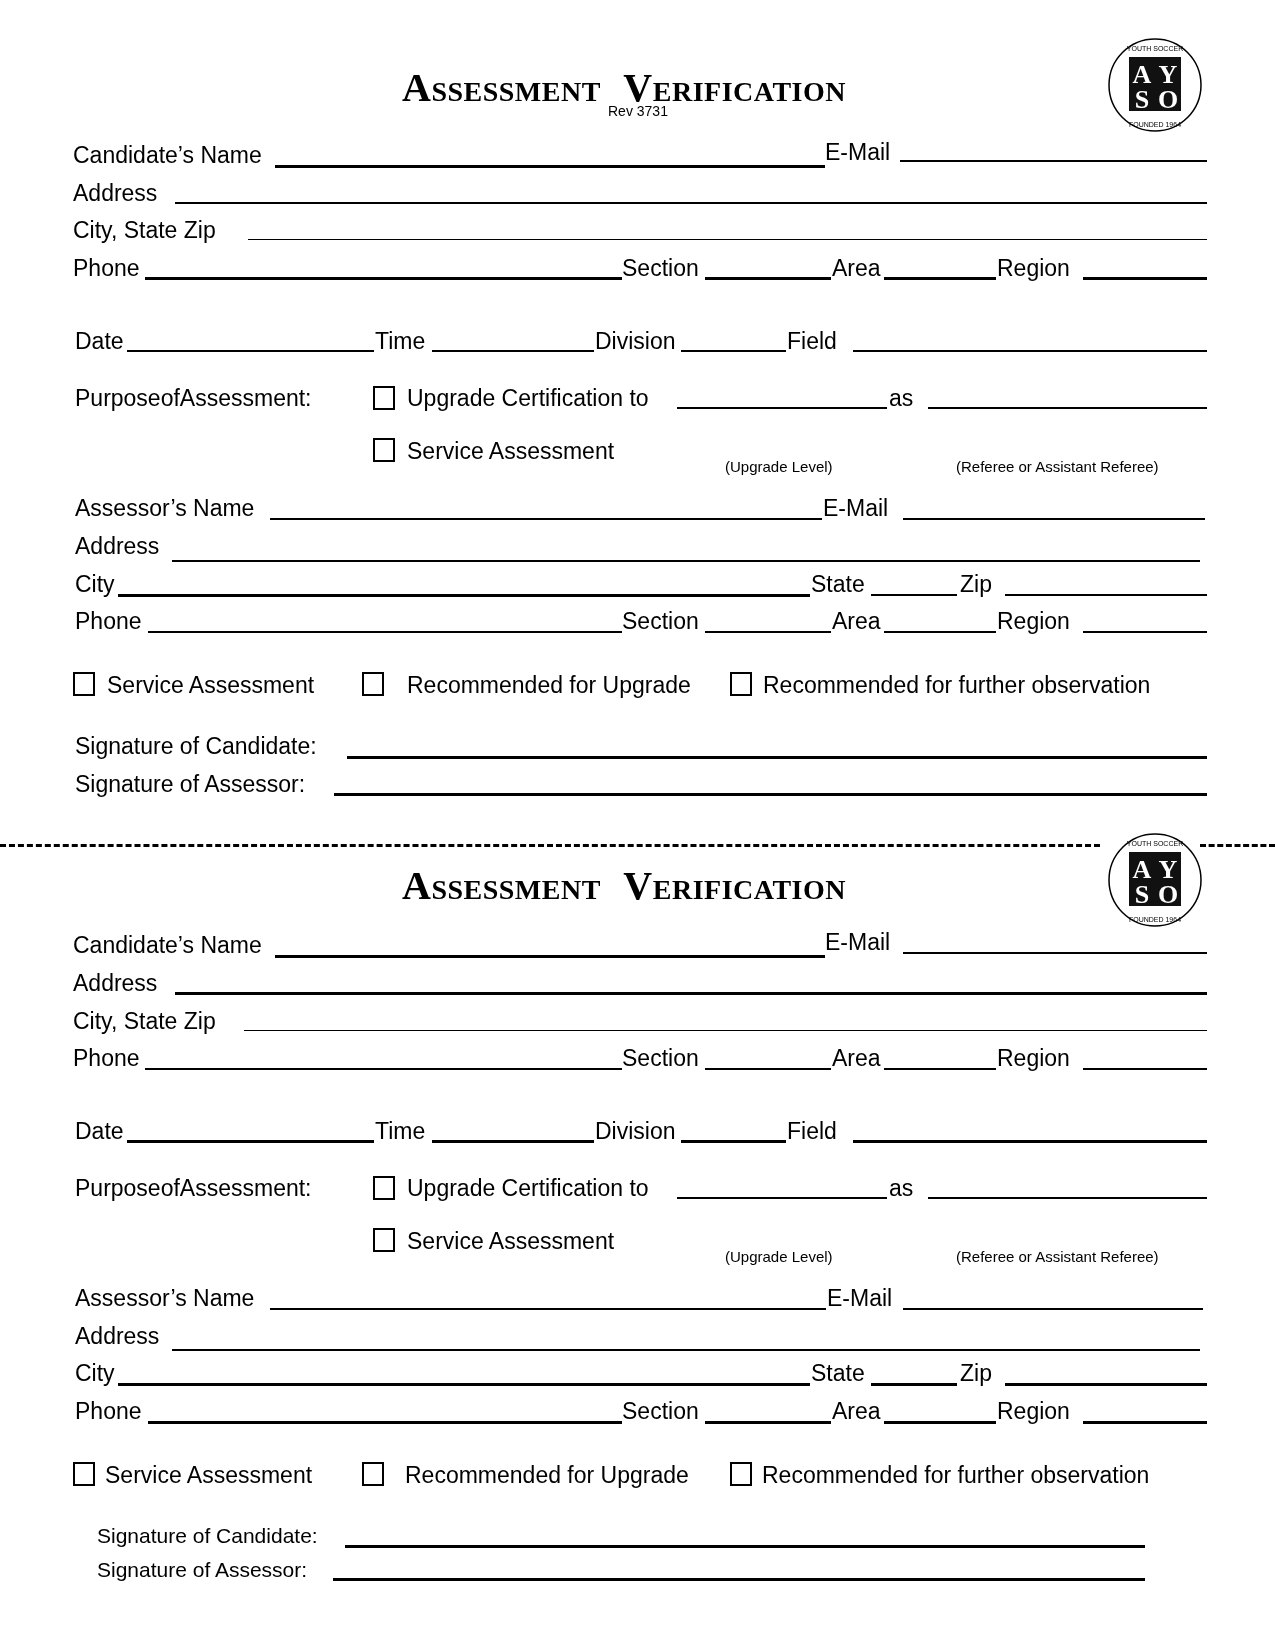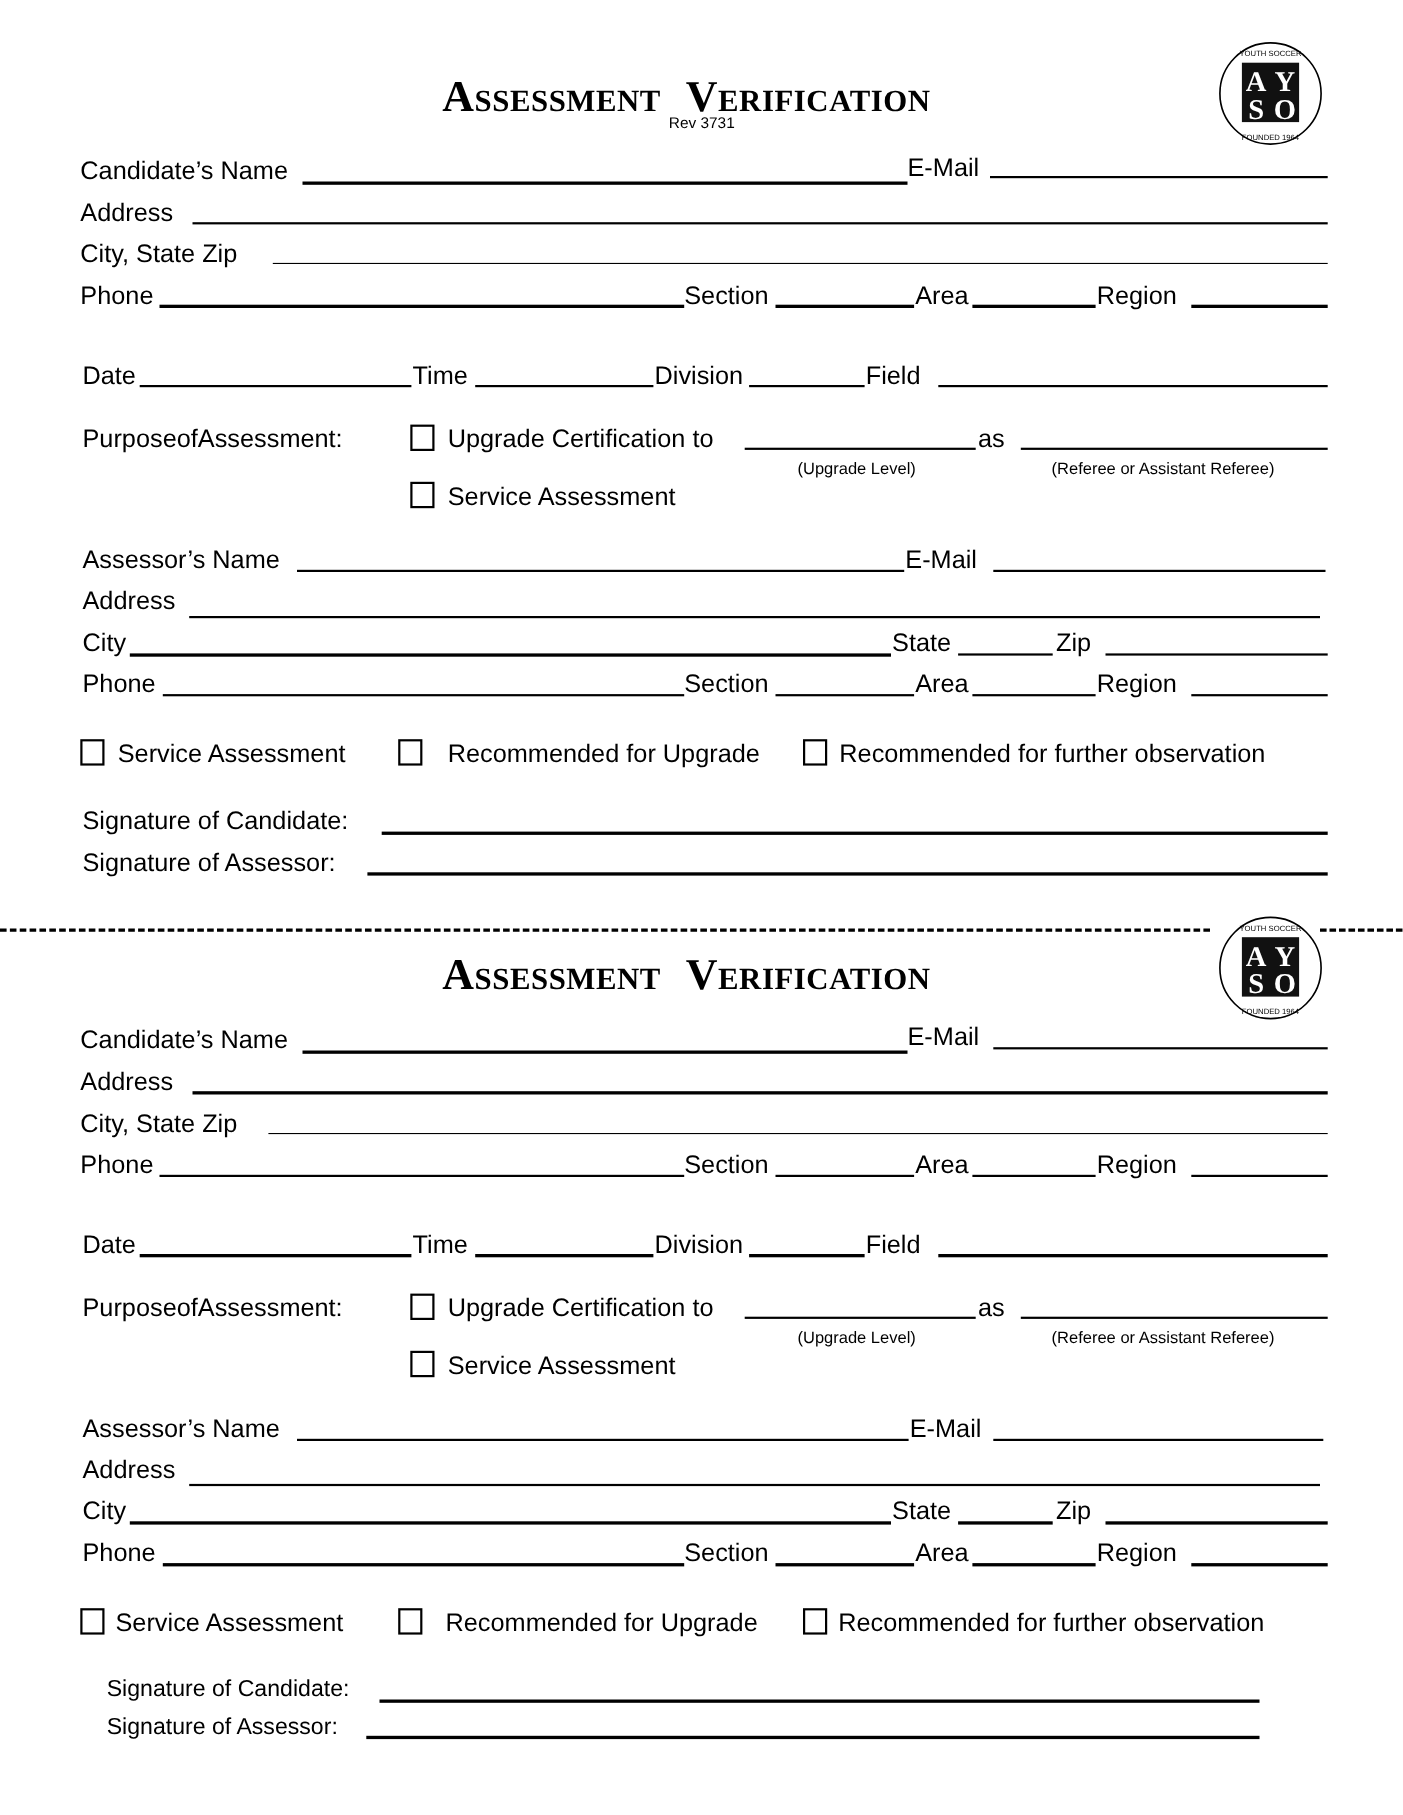--- a/index.html
+++ b/index.html
@@ -4,21 +4,21 @@
 <style>
   html,body{margin:0;padding:0;background:#fff;}
   body{width:1275px;height:1650px;position:relative;overflow:hidden;font-family:"Liberation Sans",sans-serif;color:#000;}
   .abs{position:absolute;}
   .lbl{position:absolute;font-size:23px;line-height:26px;white-space:nowrap;}
   .line{position:absolute;height:0;border-bottom:3px solid #000;}
   .line.thin{border-bottom-width:2px;}
   .title{position:absolute;font-family:"Liberation Serif",serif;font-weight:bold;font-size:28px;letter-spacing:0.5px;white-space:nowrap;}
   .title .big{font-size:40px;}
   .rev{position:absolute;font-size:14px;}
-  .small{position:absolute;font-size:15px;white-space:nowrap;}
+  .small{position:absolute;font-size:15px;white-space:nowrap;margin-top:40px;}
   .cb{position:absolute;width:22px;height:24px;border:2px solid #000;box-sizing:border-box;background:#fff;cursor:pointer;}
   .logo{position:absolute;width:100px;height:100px;}
   .dash{position:absolute;height:0;border-top:3px dashed #000;}
 </style>
 </head>
 <body>
 
 <div class="abs" style="left:0;top:0;width:1275px;height:830px;">
   <div class="title" style="left:402px;top:64px;">
     <span class="big">A</span><span>SSESSMENT</span>&nbsp;&nbsp;&nbsp;<span class="big">V</span><span>ERIFICATION</span>

